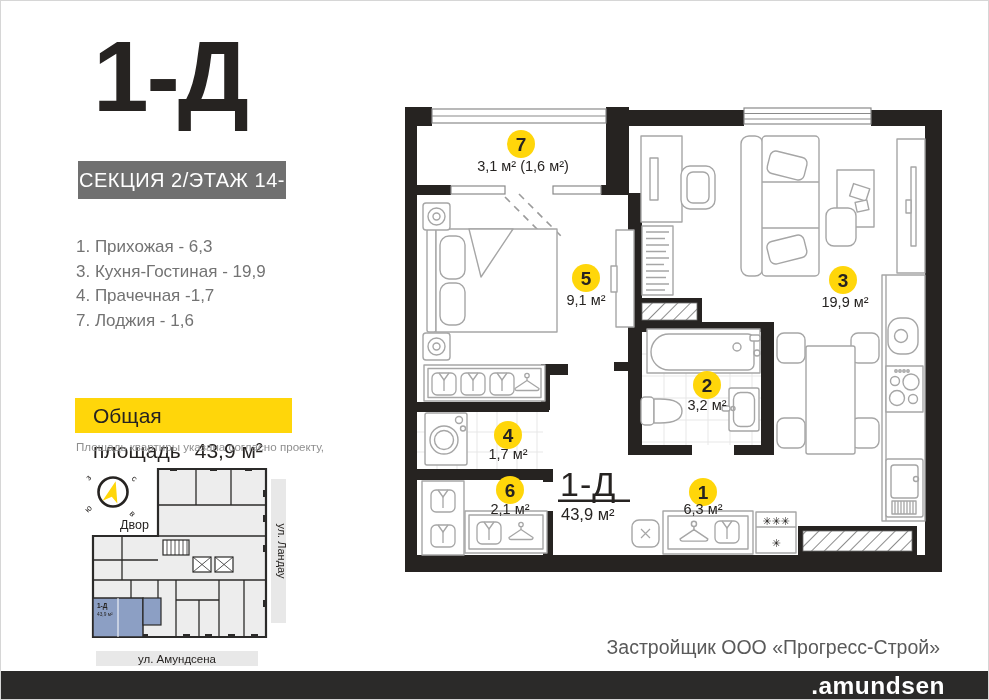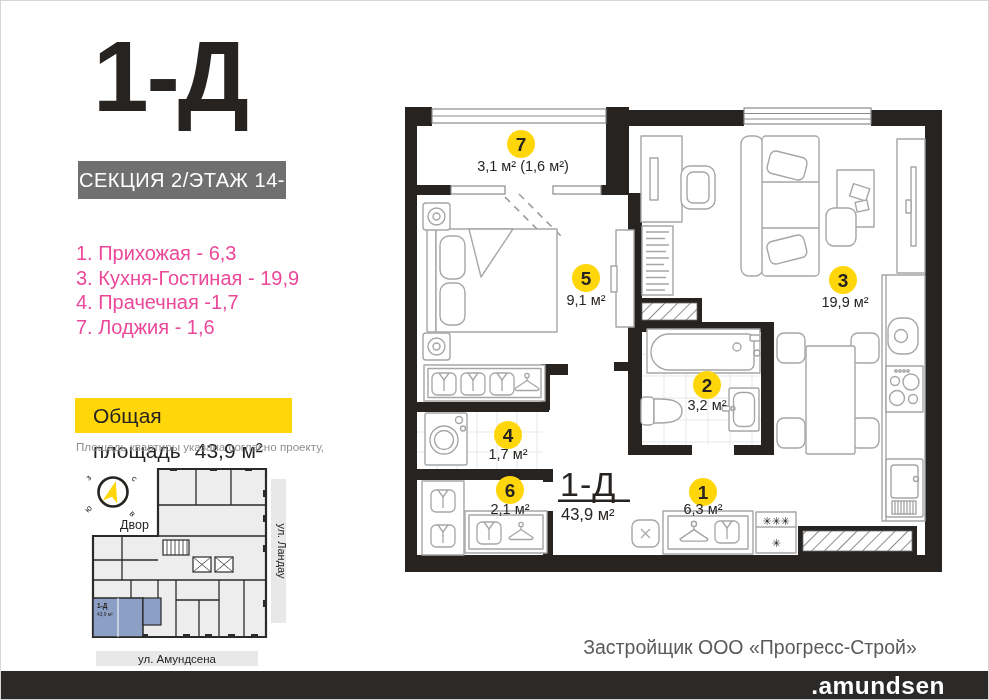--- a/index.html
+++ b/index.html
@@ -8,26 +8,26 @@
     font-family:"Liberation Sans","DejaVu Sans",sans-serif;color:#262321;
     overflow:hidden;
   }
   .frame{position:absolute;inset:0;border:1px solid #d6d6d6;pointer-events:none;z-index:50;}
   .abs{position:absolute;}
   
   .title{left:57px;top:24px;width:226px;text-align:center;font-size:100px;line-height:1.05;
          font-weight:bold;letter-spacing:-2px;color:#262321;}
   .section-badge{left:78px;top:161px;width:208px;height:38px;background:#707070;color:#fff;
          font-size:20px;line-height:38px;text-align:center;letter-spacing:.5px;}
-  .room-list{left:76px;top:241px;font-size:20px;line-height:24.6px;color:#ec4899;}
+  .room-list{left:76px;top:235px;font-size:17px;line-height:24.6px;color:#737373;}
   .total-badge{left:75px;top:398px;width:199px;height:35px;background:#ffd60a;color:#262321;
          font-size:21px;line-height:35px;padding-left:18px;}
   .total-badge .val{margin-left:14px;}
   .disclaimer{left:76px;top:440px;font-size:11.6px;line-height:14.5px;color:#8f8f8f;}
-  .developer{left:560px;top:636px;width:380px;text-align:center;font-size:19.5px;color:#5a5a5a;}
+  .developer{left:560px;top:636px;width:380px;text-align:right;font-size:19.5px;color:#5a5a5a;}
   .footer-bar{left:0;top:671px;width:989px;height:29px;background:#2b2a29;text-align:right;}
   .brand{position:absolute;right:44px;top:0;height:29px;line-height:29px;font-size:24.5px;
          font-weight:bold;color:#ffffff;letter-spacing:.5px;}
   svg text{font-family:"Liberation Sans","DejaVu Sans",sans-serif;fill:#262321;}
   .furn{stroke:#a6a6a6;fill:#ffffff;stroke-width:1.4;stroke-linejoin:round;}
   .furn2{stroke:#a6a6a6;fill:none;stroke-width:1.3;stroke-linejoin:round;}
   .wall{fill:#262321;}
   .win{fill:#ffffff;stroke:#8a8a8a;stroke-width:1.2;}
   .tile{stroke:#e7e7e7;stroke-width:1;}
   .circ{fill:#ffd60a;}

